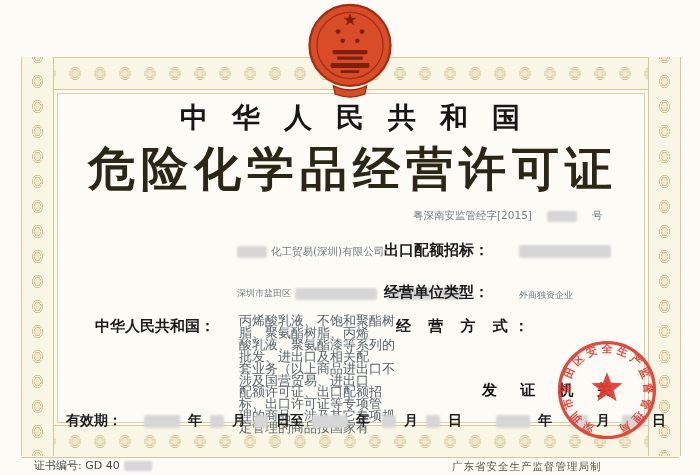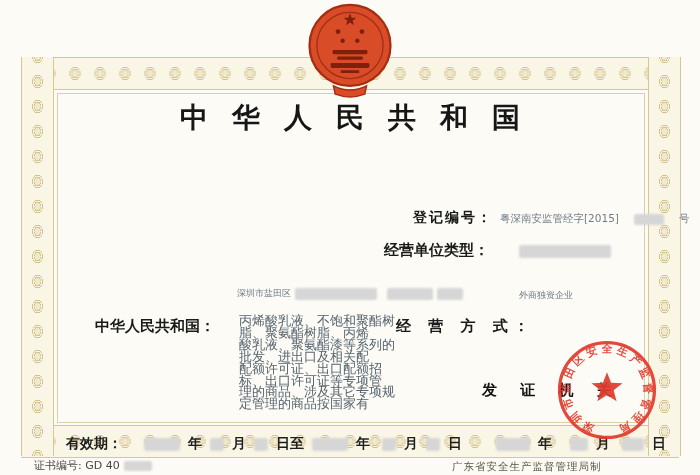--- a/index.html
+++ b/index.html
@@ -41,21 +41,21 @@
   .reg-value{font-size:10.5px;color:#707d86;display:flex;align-items:center;gap:15px;}
   .scope-lines{
     position:absolute;top:315px;left:239px;width:162px;
     font-size:13px;line-height:11.9px;color:#57646d;
   }
   .issuer{
     position:absolute;top:381px;left:482px;
     font-size:15px;font-weight:bold;color:#141414;letter-spacing:9px;white-space:nowrap;
   }
   .seal{position:absolute;left:556px;top:339px;z-index:4;opacity:.93;}
-  .date-units{display:flex;align-items:center;position:absolute;font-size:14px;font-weight:bold;color:#1d1d1d;white-space:nowrap;margin-top:23px;}
+  .date-units{display:flex;align-items:center;position:absolute;font-size:14px;font-weight:bold;color:#1d1d1d;white-space:nowrap;}
   .date-units .redact{margin:0 6px;}
   .date-units span.u{margin:0 2px;}
   .footer-certno{
     position:absolute;top:458px;left:34px;font-size:11px;color:#474747;
     display:flex;align-items:center;gap:4px;white-space:nowrap;
   }
   .footer-made{
     position:absolute;top:460px;left:452px;font-size:10.5px;color:#5d5644;
     letter-spacing:1px;white-space:nowrap;
   }
@@ -81,47 +81,53 @@
     <circle cx="42" cy="42" r="2.4" fill="#7e200c"></circle>
     <circle cx="58" cy="42" r="2.4" fill="#7e200c"></circle>
     <rect x="31" y="52" width="38" height="4.5" rx="1.5" fill="#7e200c"></rect>
     <rect x="36" y="59" width="28" height="3.6" rx="1.2" fill="#7e200c"></rect>
     <rect x="29" y="66" width="42" height="5.5" rx="1.5" fill="#7e200c"></rect>
     <rect x="40" y="74" width="20" height="3" fill="#7e200c"></rect>
     <path d="M32 91 Q50 100 68 91 L66 100 Q50 106 34 100 Z" fill="#d94c28" stroke="#a42d12" stroke-width="1.6"></path>
   </svg>
 
   <div class="country">中华人民共和国</div>
+  <div class="main-title">危险化学品经营许可证</div>
 
   <div class="reg-row">
-    <span class="reg-label">登记编号：</span>
     <span class="reg-value">
       <span>粤深南安监管经字[2015]</span>
       <span class="redact" style="width:30px;height:11px;"></span>
       <span>号</span>
     </span>
   </div>
 
-  <div class="label" style="top:241px;left:384px;">经营单位类型：</div>
+  <div class="value" style="top:245px;left:237px;">
+    <span class="redact" style="width:30px;height:12px;"></span>
+    <span>化工贸易(深圳)有限公司</span>
+  </div>
+  <div class="label" style="top:241px;left:384px;">出口配额招标：</div>
   <div class="value" style="top:245px;left:519px;">
     <span class="redact" style="width:92px;height:13px;"></span>
   </div>
 
   <div class="value value-sm" style="top:287px;left:237px;">
     <span>深圳市盐田区</span>
     <span class="redact" style="width:82px;height:12px;"></span>
     <span class="redact" style="width:46px;height:12px;margin-left:6px;"></span>
     <span class="redact" style="width:26px;height:12px;"></span>
   </div>
+  <div class="label" style="top:283px;left:384px;">经营单位类型：</div>
   <div class="value value-sm" style="top:289px;left:519px;">外商独资企业</div>
 
   <div class="label" style="top:317px;left:95px;">中华人民共和国：</div>
   <div class="scope-lines">
     <div>丙烯酸乳液、不饱和聚酯树脂、聚氨酯树脂、丙烯</div>
     <div>酸乳液、聚氨酯漆等系列的批发、进出口及相关配</div>
+    <div>套业务（以上商品进出口不涉及国营贸易、进出口</div>
     <div>配额许可证、出口配额招标、出口许可证等专项管</div>
     <div>理的商品、涉及其它专项规定管理的商品按国家有</div>
   </div>
   <div class="label" style="top:317px;left:396px;letter-spacing:6px;">经 营 方 式：</div>
 
   <div class="issuer">发 证 机 关</div>
   <svg class="seal" width="102" height="102" viewBox="0 0 100 100">
     <circle cx="50" cy="50" r="46.5" fill="none" stroke="#e23b2e" stroke-width="3.2"></circle>
     <path d="M50 32.5 L54 42.8 L65.2 43.3 L56.5 50.3 L59.4 61.1 L50 55 L40.6 61.1 L43.5 50.3 L34.8 43.3 L46 42.8 Z" fill="#e23b2e"></path>
     <defs>

